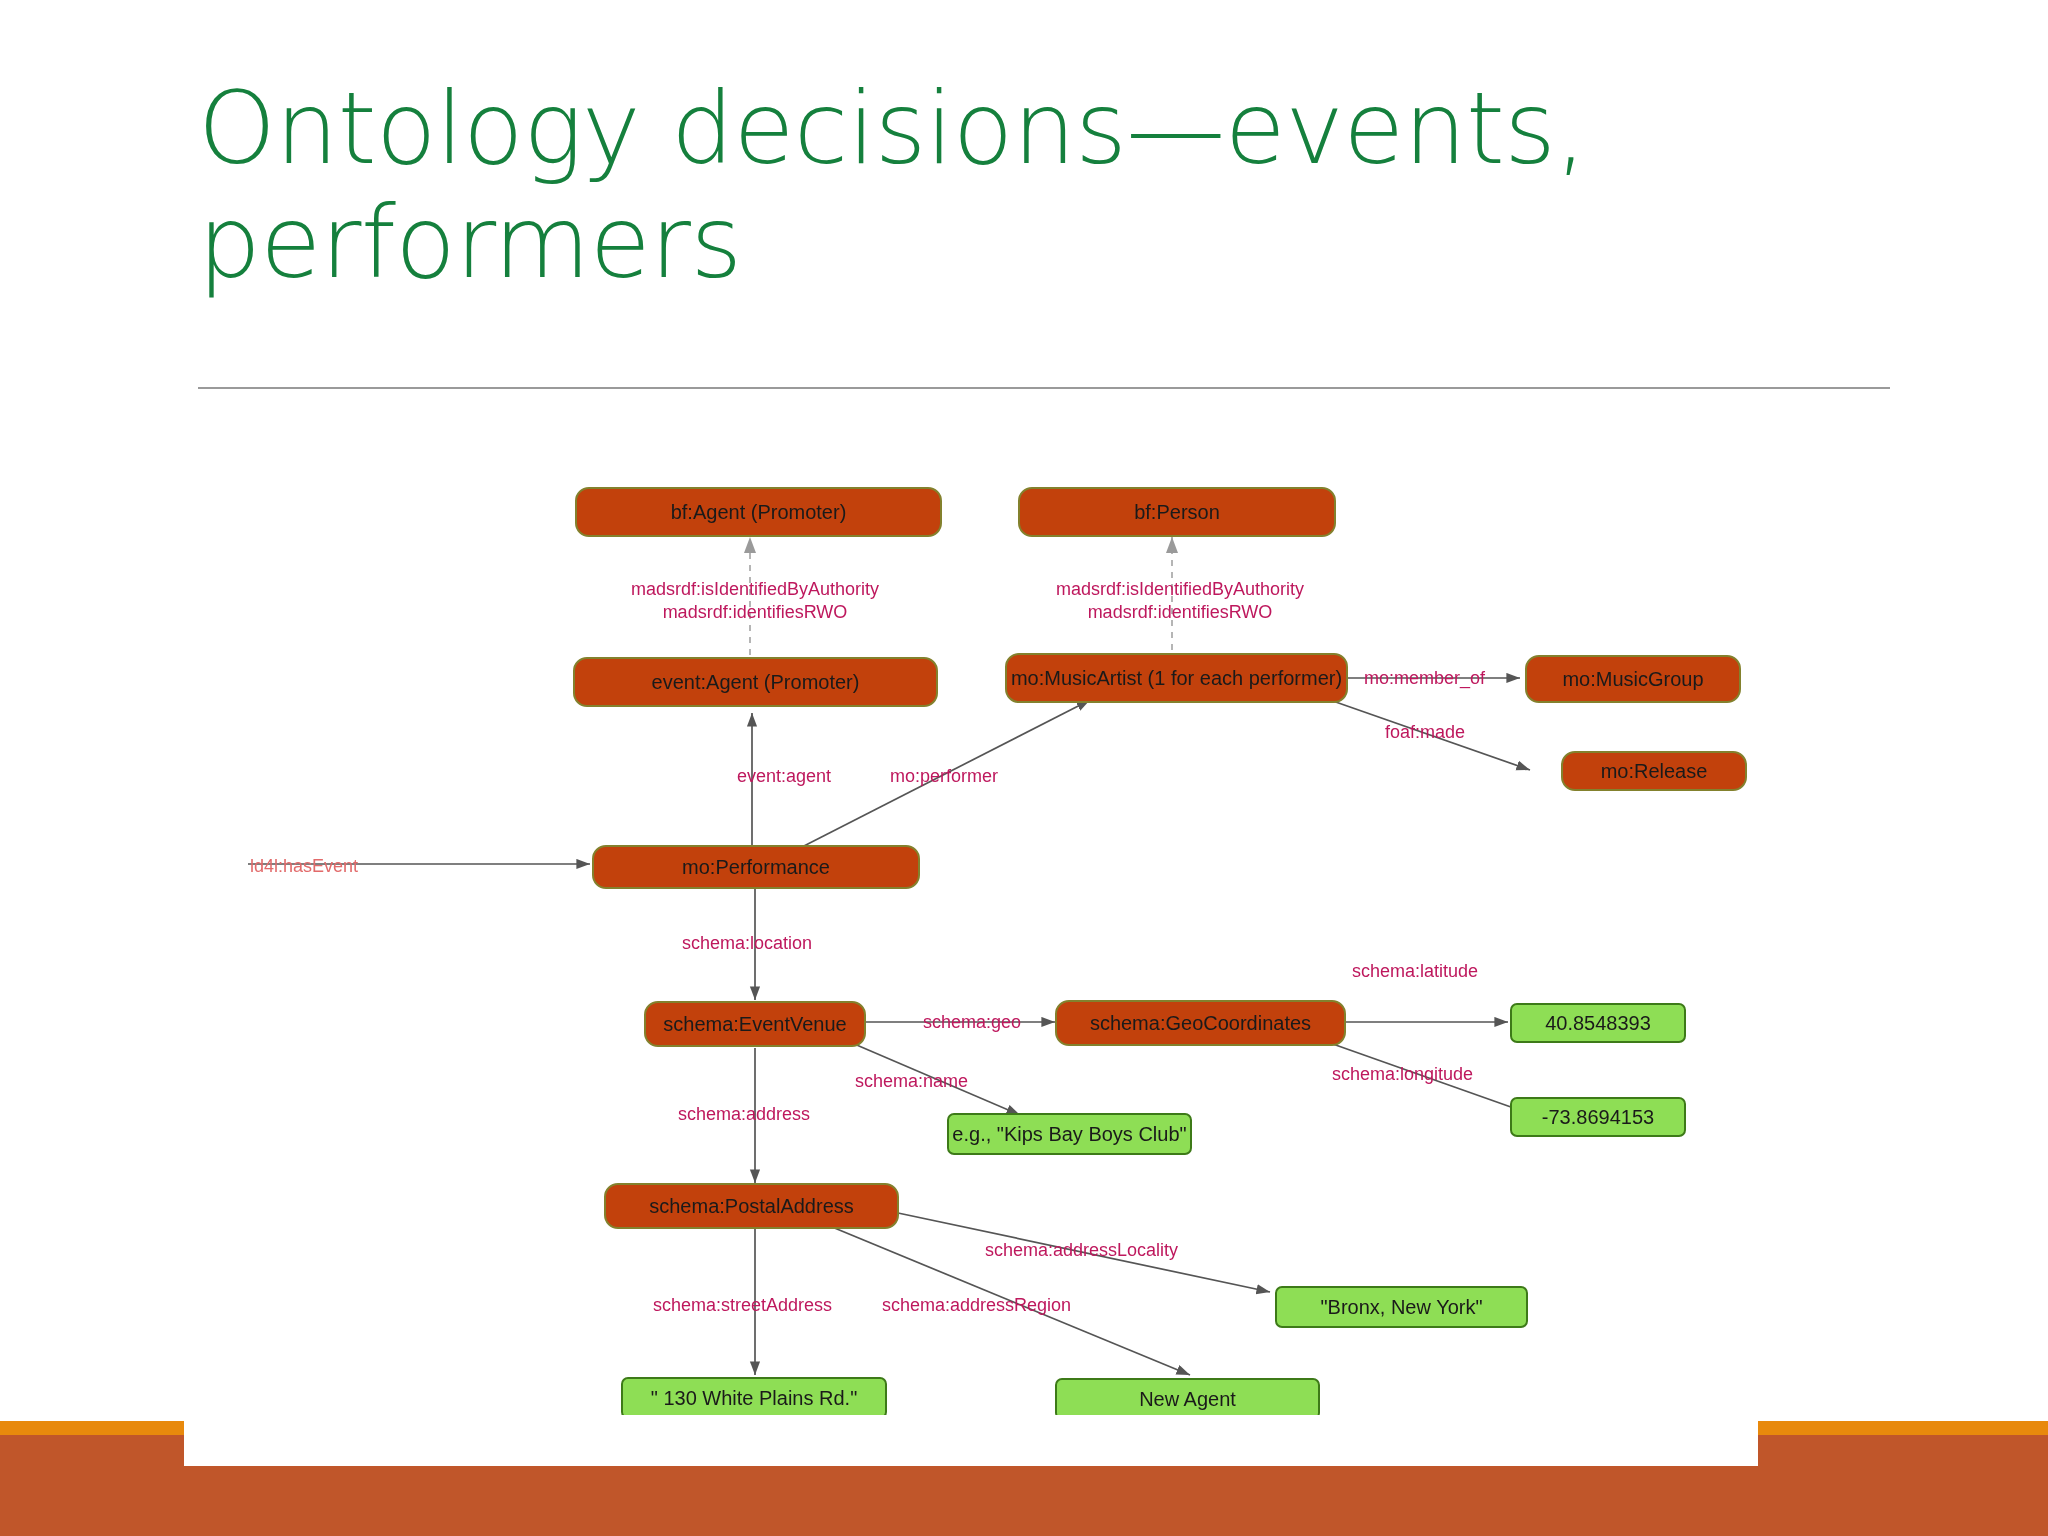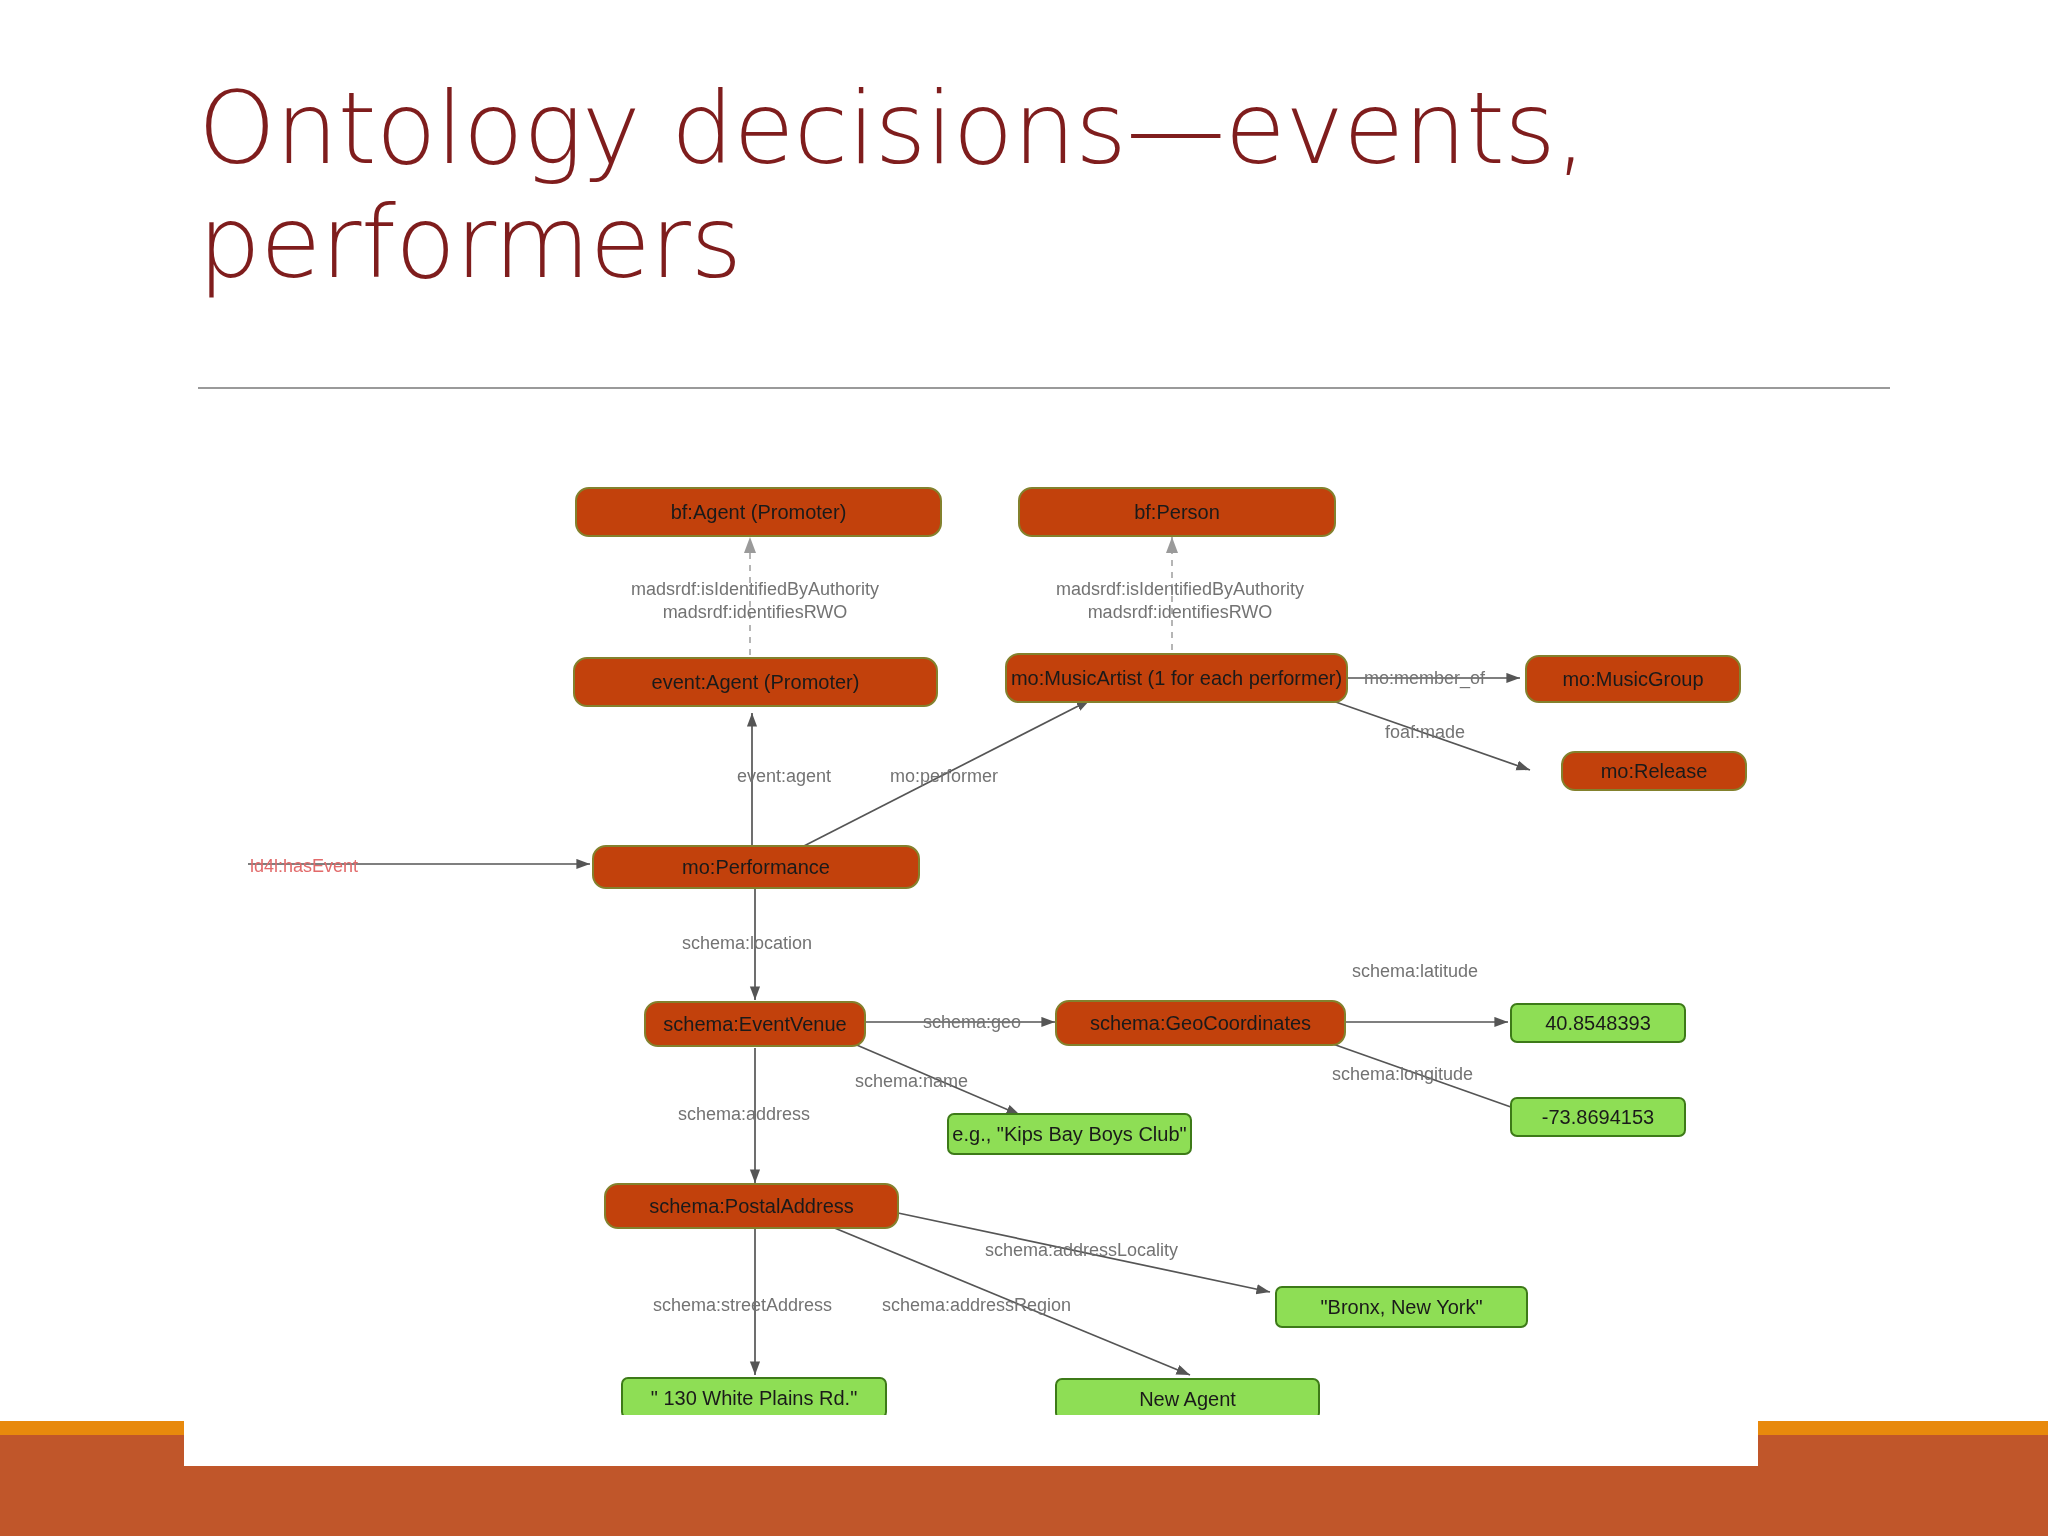--- a/index.html
+++ b/index.html
@@ -21,21 +21,21 @@
     position: absolute;
     left: 198px;
     top: 72px;
     width: 1600px;
   }
   #slide-title {
     font-family: "DejaVu Sans", sans-serif;
     font-size: 99px;
     line-height: 1.15;
     font-weight: 300;
-    color: #7f1d1d;
+    color: #15803d;
     letter-spacing: -0.5px;
     white-space: pre-wrap;
     margin: 0;
   }
   #title-rule {
     position: absolute;
     left: 198px;
     top: 387px;
     width: 1692px;
     height: 2px;
@@ -108,21 +108,21 @@
   }
   .node-literal {
     background: #8ede55;
     border: 2px solid #3d7a18;
     border-radius: 7px;
   }
   .edge-label {
     position: absolute;
     font-family: "Liberation Sans", sans-serif;
     font-size: 18px;
-    color: #737373;
+    color: #be185d;
     white-space: nowrap;
     line-height: 1.3;
   }
   .edge-label.red {
     color: #e26a6a;
   }
   .edge-label.center {
     text-align: center;
   }
 </style>

